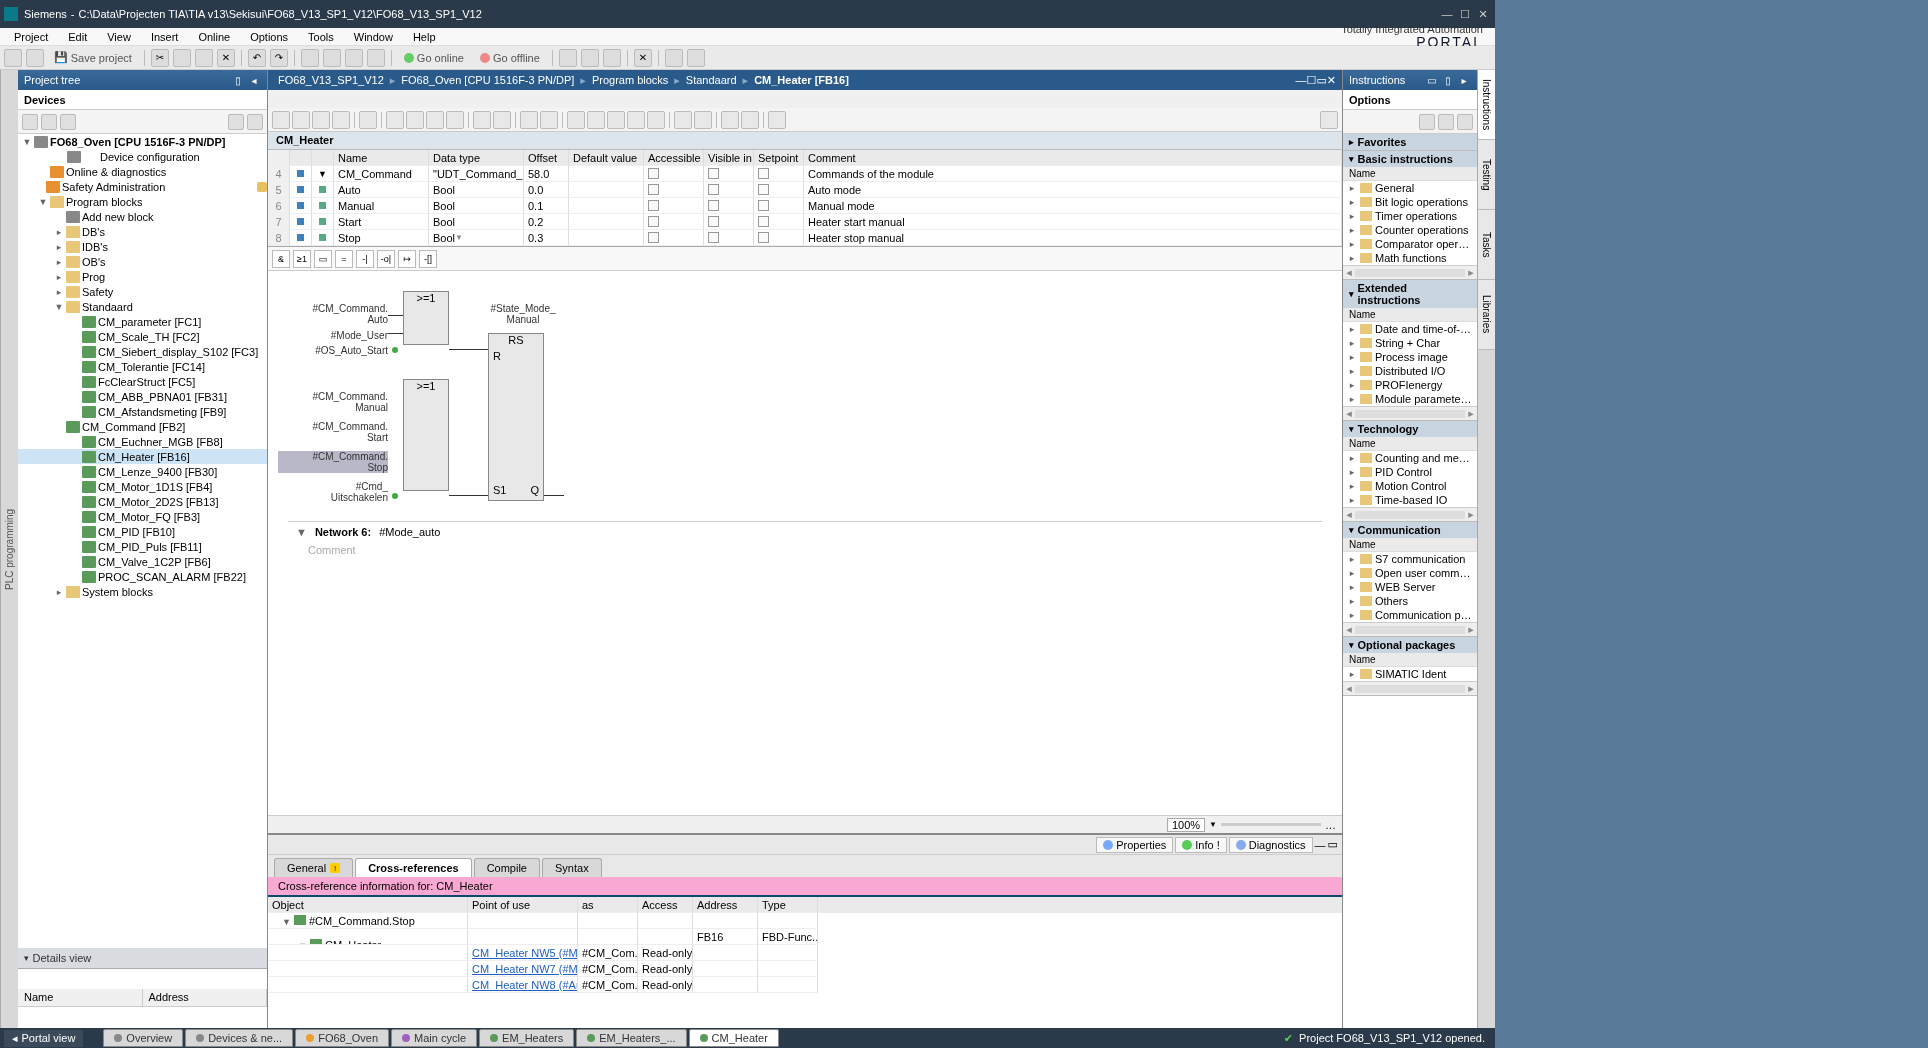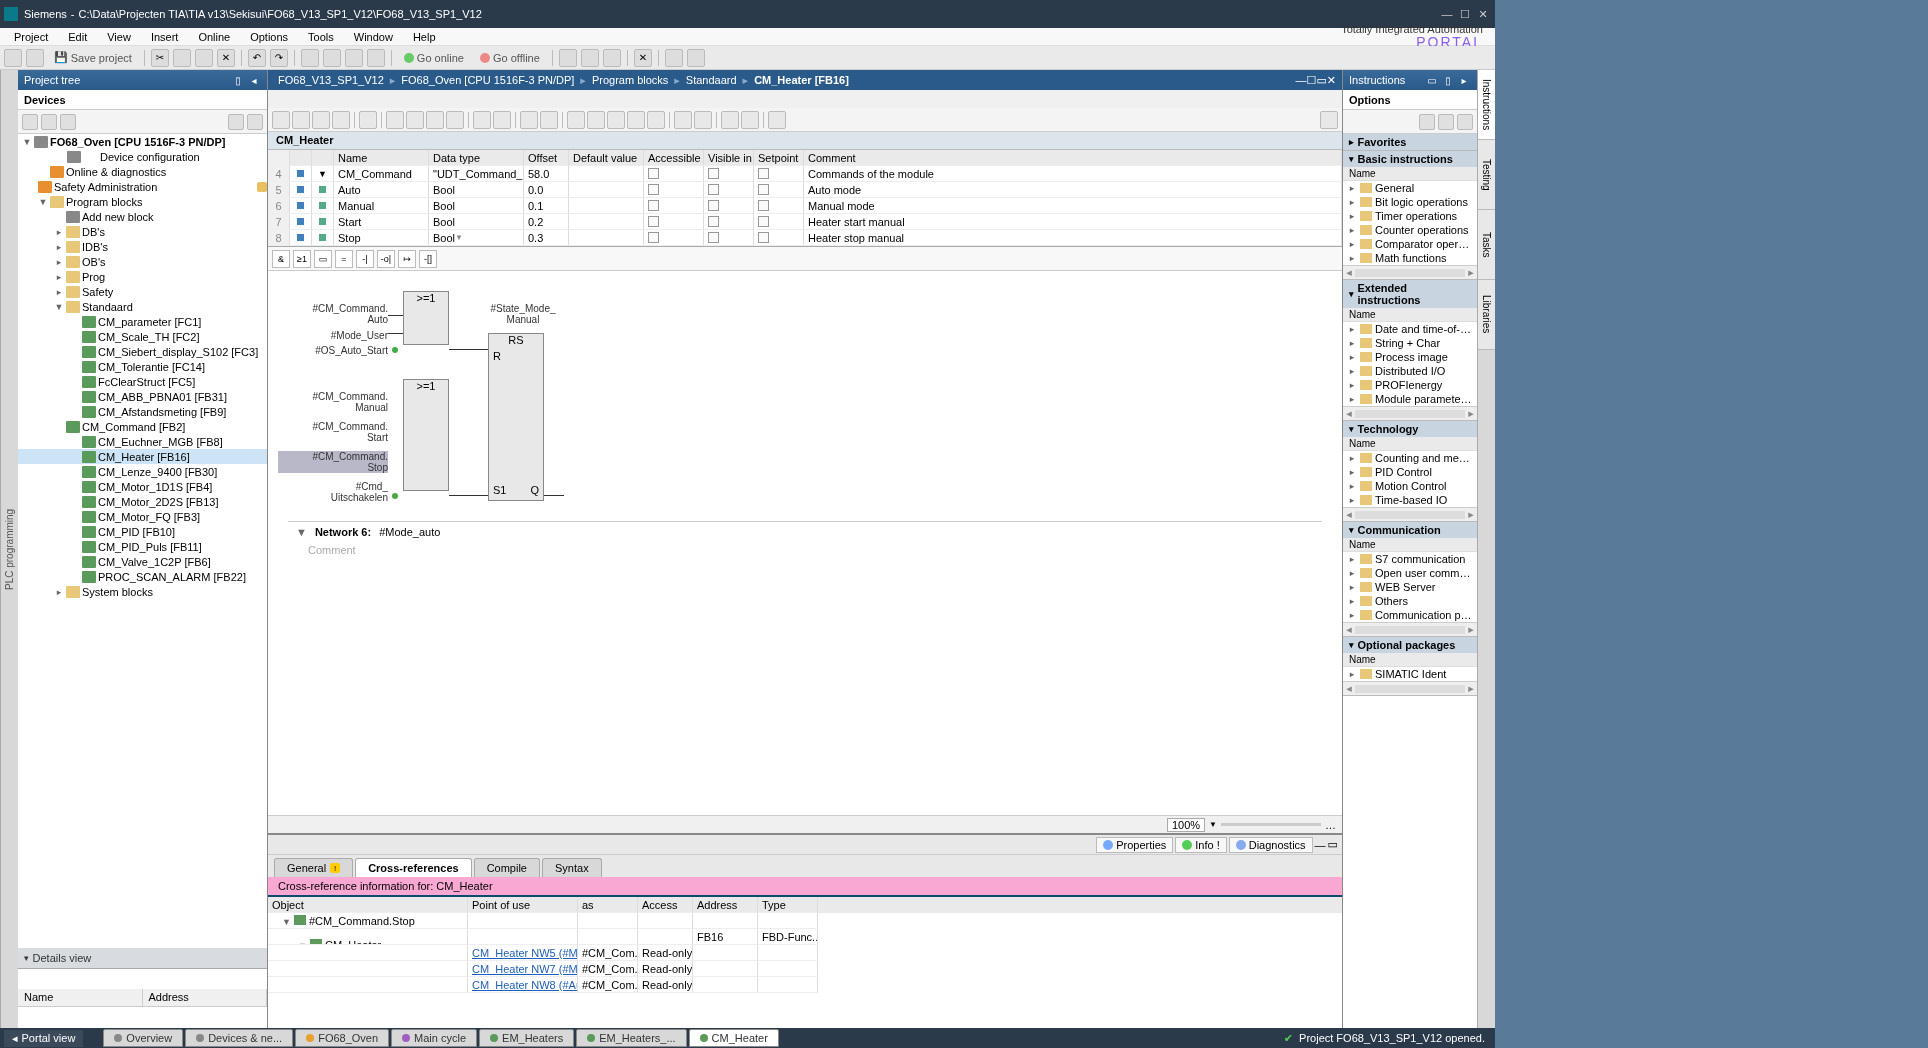--- a/index.html
+++ b/index.html
@@ -6,21 +6,21 @@
 body { width:1928px; height:1048px; background:#5a7a99; overflow:hidden; }
 .win { width:1495px; height:1048px; background:#f0f0f0; display:flex; flex-direction:column; position:absolute; top:0; left:0; }
 .titlebar { height:28px; background:#2a3a4a; color:#fff; display:flex; align-items:center; padding:0 4px; }
 .titlebar .t-icon { width:14px; height:14px; background:#0a7a8a; margin-right:6px; }
 .titlebar .spacer { flex:1; }
 .titlebar .wbtn { width:16px; height:14px; margin-left:2px; display:flex; align-items:center; justify-content:center; color:#ccc; cursor:pointer; }
 .menubar { height:18px; background:#f8f8f8; display:flex; align-items:center; padding:0 4px; border-bottom:1px solid #ddd; }
 .menubar .mitem { padding:2px 10px; cursor:pointer; }
 .menubar .spacer { flex:1; }
 .menubar .tia { text-align:right; color:#333; line-height:1; padding:0 8px; }
-.menubar .tia .big { font-size:14px; letter-spacing:2px; color:#8b5cf6; }
+.menubar .tia .big { font-size:14px; letter-spacing:2px; color:#0f172a; }
 .toolbar { height:24px; background:#eaeaea; border-bottom:1px solid #ccc; display:flex; align-items:center; padding:0 4px; gap:4px; }
 .toolbar .tbtn { width:18px; height:18px; background:#ddd; border:1px solid #bbb; border-radius:2px; cursor:pointer; display:flex; align-items:center; justify-content:center; font-size:10px; }
 .toolbar .sep { width:1px; height:16px; background:#bbb; margin:0 2px; }
 .toolbar .txtbtn { height:18px; padding:0 6px; display:flex; align-items:center; gap:3px; cursor:pointer; color:#555; }
 .toolbar .txtbtn .dot { width:10px; height:10px; border-radius:50%; }
 .main { flex:1; display:flex; min-height:0; }
 .left-strip { width:18px; background:#d8d8d8; display:flex; align-items:center; justify-content:center; writing-mode:vertical-rl; transform:rotate(180deg); font-size:10px; color:#555; border-right:1px solid #aaa; }
 .leftcol { width:250px; display:flex; flex-direction:column; border-right:1px solid #888; }
 .midcol { flex:1; display:flex; flex-direction:column; min-width:0; }
 .rightcol { width:135px; display:flex; flex-direction:column; border-left:1px solid #888; }
@@ -231,21 +231,21 @@
             <div class="tree-item" style="padding-left: 20px; gap: 17px;">
               <span class="exp"></span>
               <span class="ic dev"></span>
               <span>Device configuration</span>
             </div>
             <div class="tree-item" style="padding-left: 20px;">
               <span class="exp"></span>
               <span class="ic org"></span>
               <span>Online &amp; diagnostics</span>
             </div>
-            <div class="tree-item" style="padding-left: 8px; text-align: center;">
+            <div class="tree-item" style="padding-left: 16px; text-align: center;">
               <span class="exp"></span>
               <span class="ic org"></span>
               <span>Safety Administration</span>
               <span class="spacer" style="flex:1"></span>
               <span class="lock-icon"></span>
             </div>
             <div class="tree-item" style="padding-left: 20px;">
               <span class="exp">▼</span>
               <span class="ic fld"></span>
               <span>Program blocks</span>

